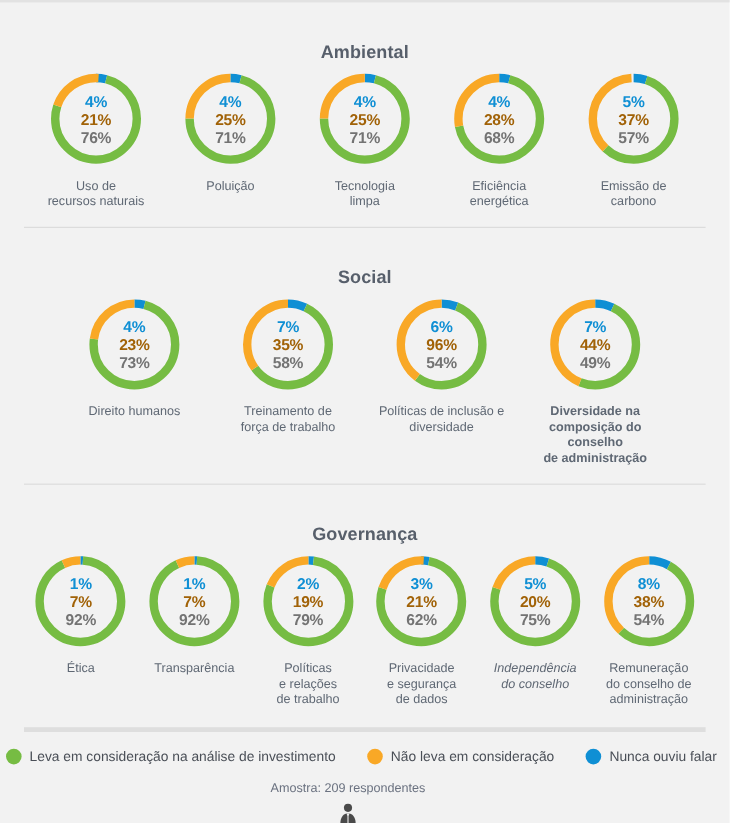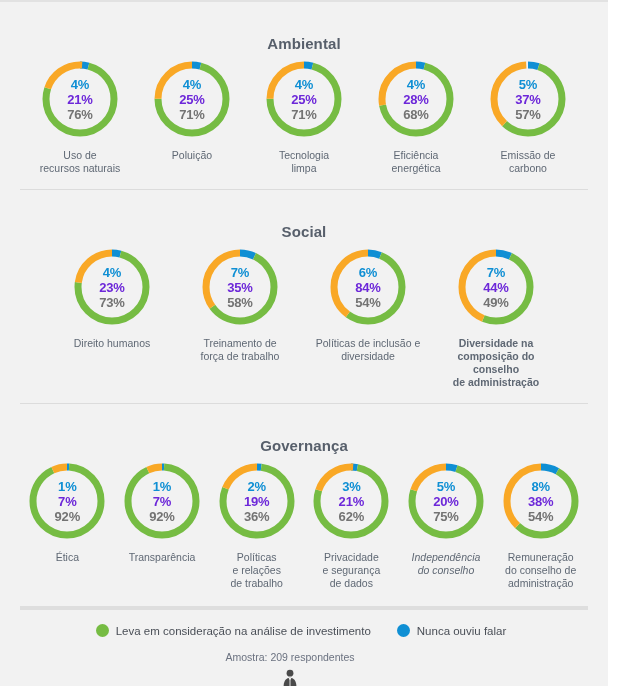--- a/index.html
+++ b/index.html
@@ -76,21 +76,21 @@
     pointer-events: none;
   }
 
   .val {
     font-size: 13px;
     font-weight: bold;
     line-height: 15px;
     letter-spacing: -0.2px;
   }
   .val.blue   { color: #0f8fd4; }
-  .val.orange { color: #6d28d9; }
+  .val.orange { color: #a16207; }
   .val.green  { color: #737373; }
 
   .donut-label {
     margin-top: 7px;
     text-align: center;
     font-size: 10.5px;
     line-height: 13px;
     color: #5f6874;
     max-width: 108px;
   }
@@ -278,21 +278,21 @@
           </div>
           <div class="donut-cell" style="width: 128px;">
             <div class="donut-wrap">
               <svg viewBox="0 0 86 86" aria-hidden="true">
                 <circle cx="43" cy="43" r="34" fill="none" stroke="#0f8fd4" stroke-width="7" stroke-dasharray="12.82 200.81" stroke-dashoffset="0.00" transform="rotate(-90 43 43)"></circle>
                 <circle cx="43" cy="43" r="34" fill="none" stroke="#76bc43" stroke-width="7" stroke-dasharray="115.36 98.27" stroke-dashoffset="-12.82" transform="rotate(-90 43 43)"></circle>
                 <circle cx="43" cy="43" r="34" fill="none" stroke="#f9a826" stroke-width="7" stroke-dasharray="85.45 128.18" stroke-dashoffset="-128.18" transform="rotate(-90 43 43)"></circle>
               </svg>
               <div class="donut-values">
                 <span class="val blue">6%</span>
-                <span class="val orange">84%</span>
+                <span class="val orange">96%</span>
                 <span class="val green">54%</span>
               </div>
             </div>
             <div class="donut-label" style="white-space: pre-line;">Políticas de inclusão  e
 diversidade</div>
           </div>
           <div class="donut-cell" style="width: 128px;">
             <div class="donut-wrap">
               <svg viewBox="0 0 86 86" aria-hidden="true">
                 <circle cx="43" cy="43" r="34" fill="none" stroke="#0f8fd4" stroke-width="7" stroke-dasharray="14.95 198.67" stroke-dashoffset="0.00" transform="rotate(-90 43 43)"></circle>
@@ -348,21 +348,21 @@
           <div class="donut-cell" style="width: 96px;">
             <div class="donut-wrap">
               <svg viewBox="0 0 86 86" aria-hidden="true">
                 <circle cx="43" cy="43" r="34" fill="none" stroke="#0f8fd4" stroke-width="7" stroke-dasharray="4.27 209.36" stroke-dashoffset="0.00" transform="rotate(-90 43 43)"></circle>
                 <circle cx="43" cy="43" r="34" fill="none" stroke="#76bc43" stroke-width="7" stroke-dasharray="168.77 44.86" stroke-dashoffset="-4.27" transform="rotate(-90 43 43)"></circle>
                 <circle cx="43" cy="43" r="34" fill="none" stroke="#f9a826" stroke-width="7" stroke-dasharray="40.59 173.04" stroke-dashoffset="-173.04" transform="rotate(-90 43 43)"></circle>
               </svg>
               <div class="donut-values">
                 <span class="val blue">2%</span>
                 <span class="val orange">19%</span>
-                <span class="val green">36%</span>
+                <span class="val green">79%</span>
               </div>
             </div>
             <div class="donut-label" style="white-space: pre-line;">Políticas
 e relações
 de trabalho</div>
           </div>
           <div class="donut-cell" style="width: 96px;">
             <div class="donut-wrap">
               <svg viewBox="0 0 86 86" aria-hidden="true">
                 <circle cx="43" cy="43" r="34" fill="none" stroke="#0f8fd4" stroke-width="7" stroke-dasharray="6.41 207.22" stroke-dashoffset="0.00" transform="rotate(-90 43 43)"></circle>
@@ -415,20 +415,24 @@
         </div>
       </div>
     </div>
 
   <div class="legend-sep"></div>
 
   <div class="legend" id="legend-root">
       <div class="legend-item">
         <span class="legend-dot" style="background:#76bc43"></span>
         <span class="legend-text">Leva em consideração na análise de investimento</span>
+      </div>
+      <div class="legend-item">
+        <span class="legend-dot" style="background:#f9a826"></span>
+        <span class="legend-text">Não leva em consideração</span>
       </div>
       <div class="legend-item">
         <span class="legend-dot" style="background:#0f8fd4"></span>
         <span class="legend-text">Nunca ouviu falar</span>
       </div>
     </div>
 
   <div class="footnote">
     <span class="footnote-text">Amostra: 209 respondentes</span>
     <span class="person-icon">

